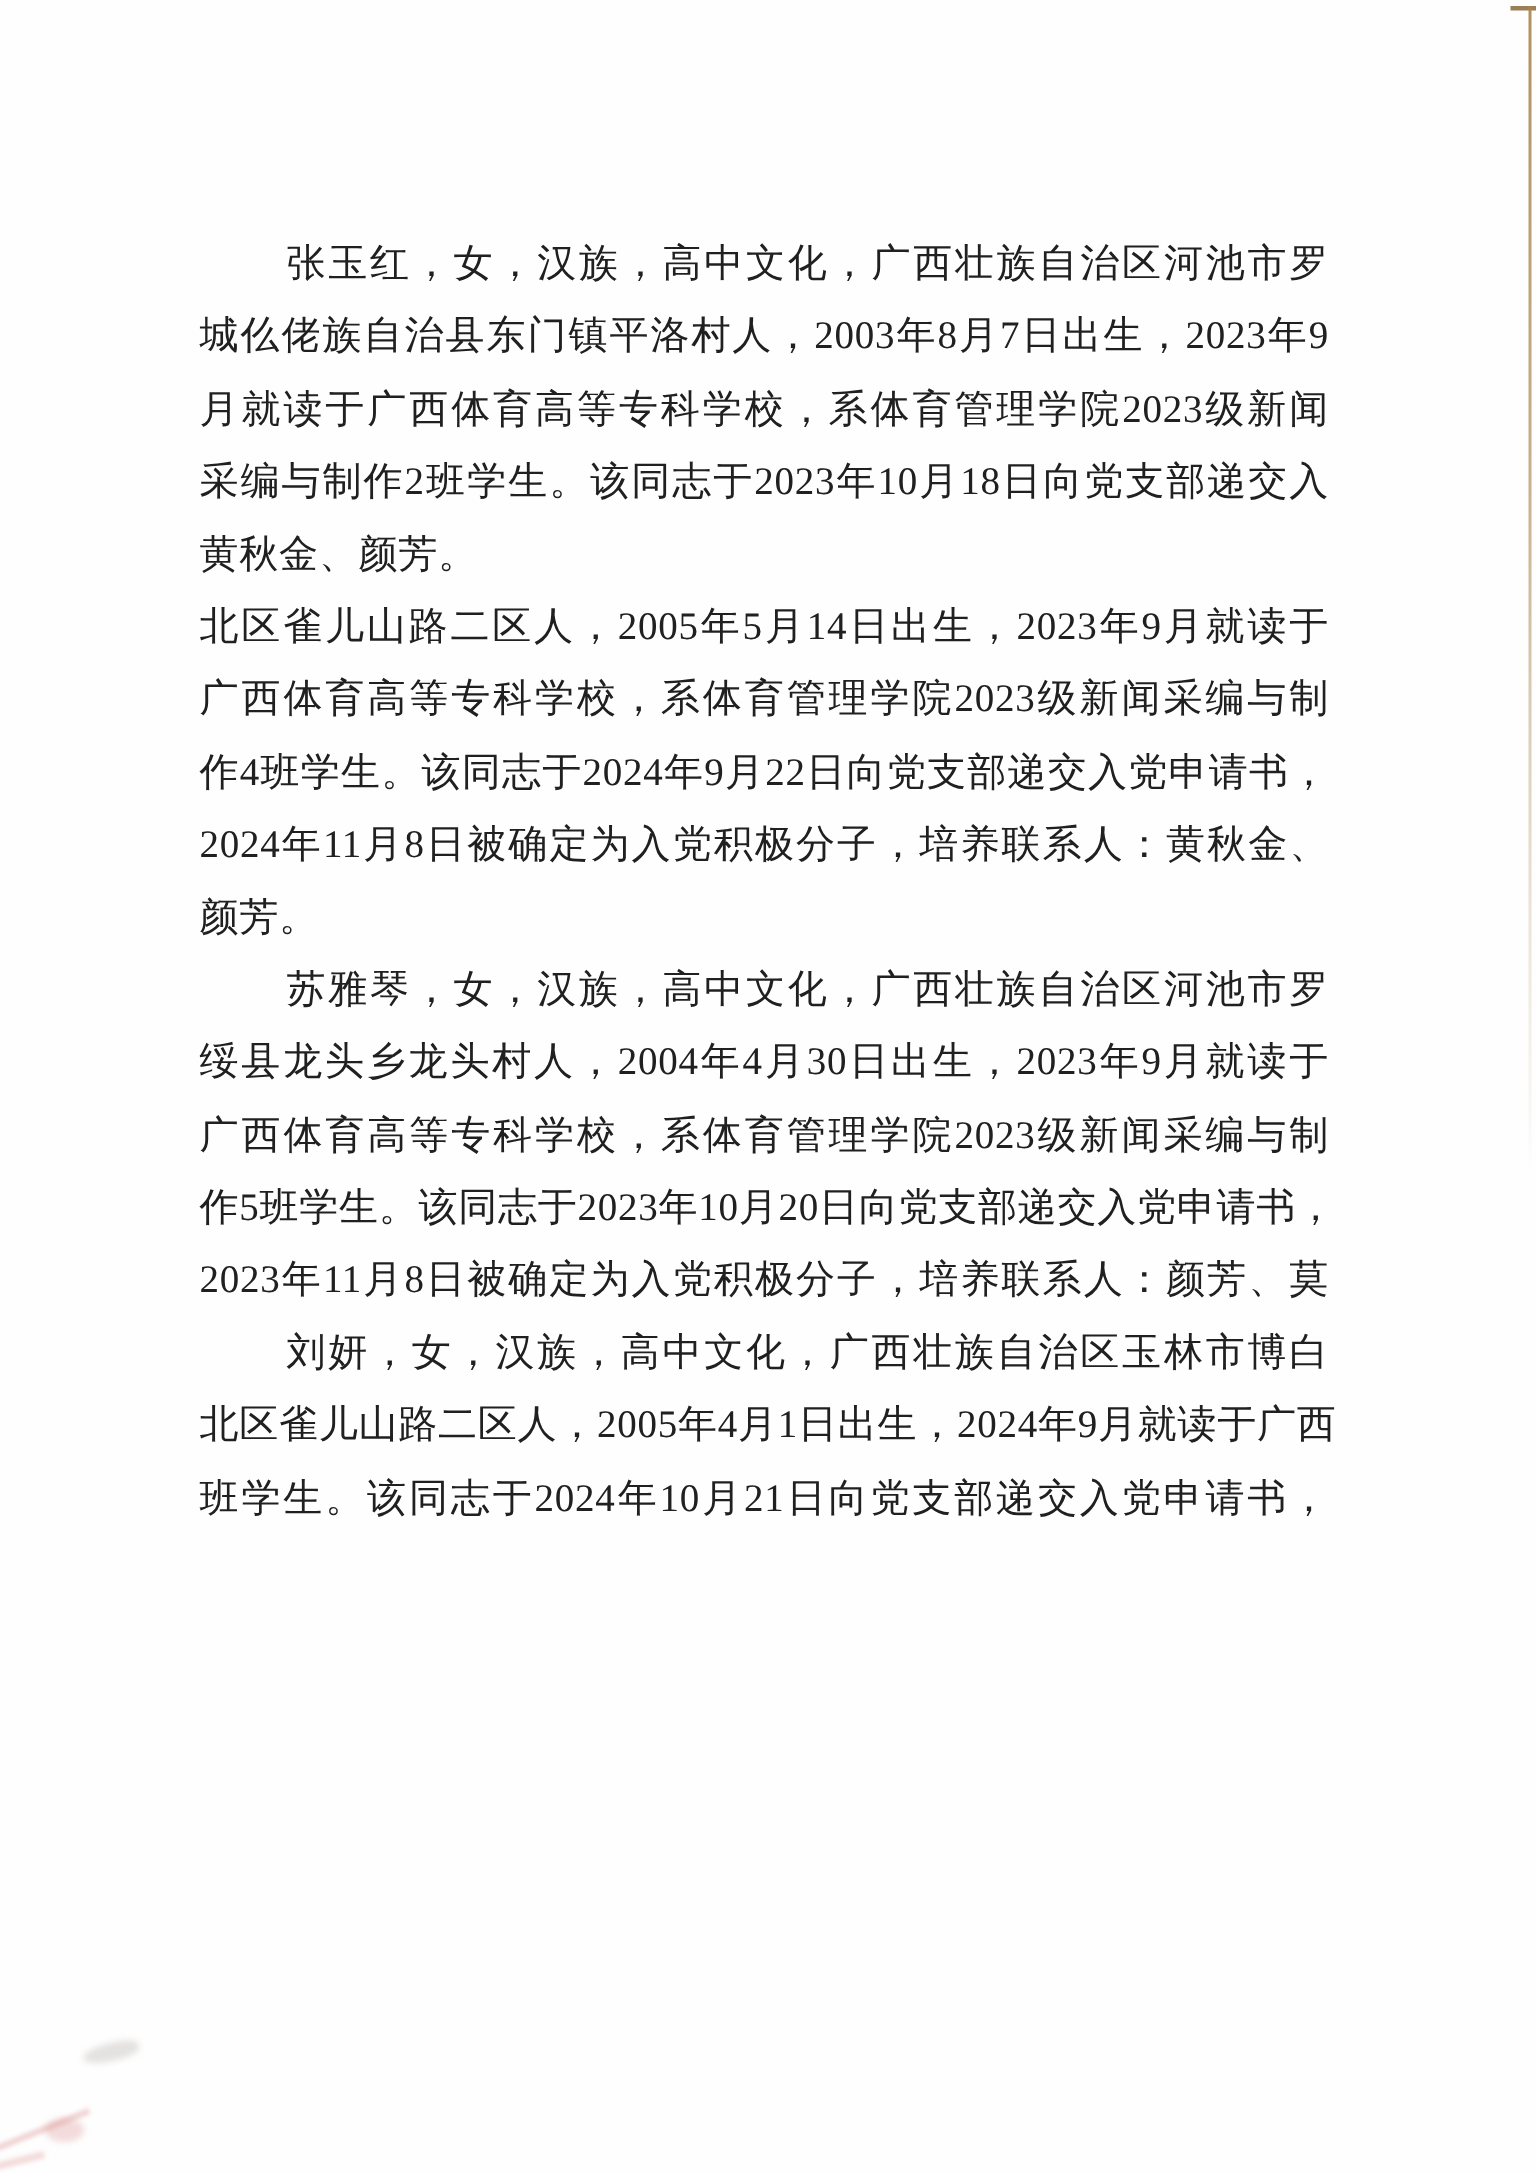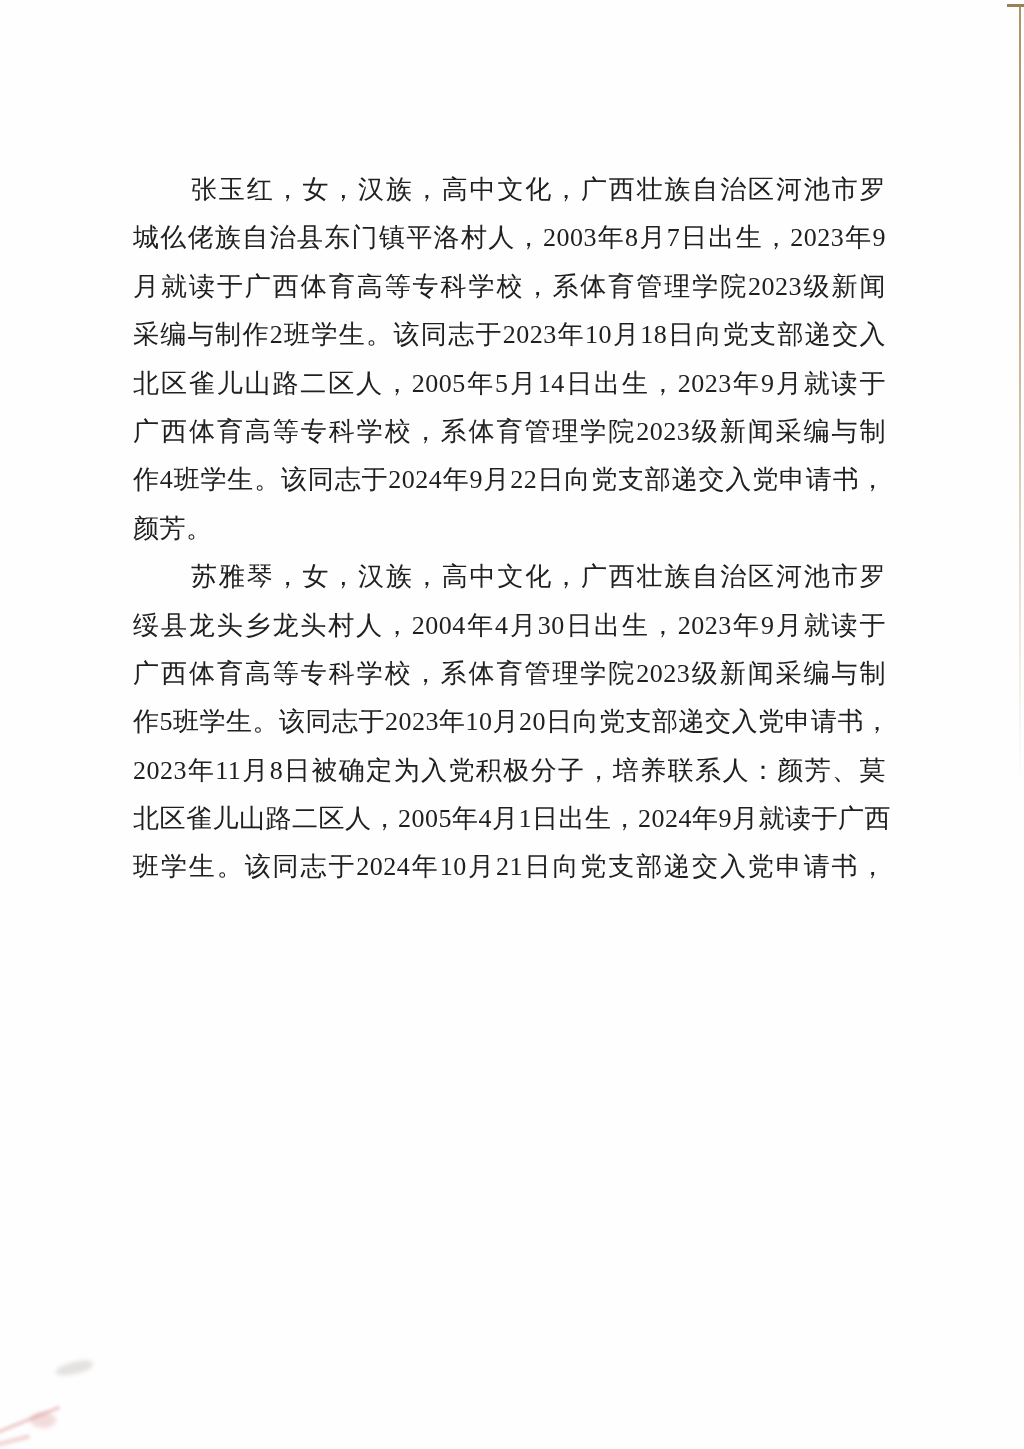--- a/index.html
+++ b/index.html
@@ -11,21 +11,21 @@
     overflow: hidden;
   }
   .page {
     position: absolute;
     inset: 0;
     background: #fefefe;
   }
   .content {
     position: absolute;
     left: 133px;
-    top: 166px;
+    top: 152px;
     width: 753px;
     color: #202020;
   }
   .line {
     height: 48.4px;
     line-height: 48.4px;
     font-size: 26px;
     text-align: justify;
     text-align-last: justify;
     white-space: nowrap;
@@ -105,38 +105,41 @@
   <div class="edge-tick"></div>
   <div class="edge-line"></div>
 
   <div class="content">
 
     <div>
       <div class="line indent">张玉红，女，汉族，高中文化，广西壮族自治区河池市罗</div>
       <div class="line">城仫佬族自治县东门镇平洛村人，2003年8月7日出生，2023年9</div>
       <div class="line">月就读于广西体育高等专科学校，系体育管理学院2023级新闻</div>
       <div class="line">采编与制作2班学生。该同志于2023年10月18日向党支部递交入</div>
+      <div class="line para-end">黄秋金、颜芳。</div>
     </div>
 
     <div>
       <div class="line">北区雀儿山路二区人，2005年5月14日出生，2023年9月就读于</div>
       <div class="line">广西体育高等专科学校，系体育管理学院2023级新闻采编与制</div>
       <div class="line">作4班学生。该同志于2024年9月22日向党支部递交入党申请书，</div>
+      <div class="line">2024年11月8日被确定为入党积极分子，培养联系人：黄秋金、</div>
       <div class="line para-end">颜芳。</div>
     </div>
 
     <div>
       <div class="line indent">苏雅琴，女，汉族，高中文化，广西壮族自治区河池市罗</div>
       <div class="line">绥县龙头乡龙头村人，2004年4月30日出生，2023年9月就读于</div>
       <div class="line">广西体育高等专科学校，系体育管理学院2023级新闻采编与制</div>
       <div class="line">作5班学生。该同志于2023年10月20日向党支部递交入党申请书，</div>
       <div class="line">2023年11月8日被确定为入党积极分子，培养联系人：颜芳、莫</div>
     </div>
 
     <div>
+      <div class="line indent">刘妍，女，汉族，高中文化，广西壮族自治区玉林市博白</div>
       <div class="line">北区雀儿山路二区人，2005年4月1日出生，2024年9月就读于广西</div>
       <div class="line">班学生。该同志于2024年10月21日向党支部递交入党申请书，</div>
     </div>
 
   </div>
 
   <div class="smudge-gray"></div>
   <div class="smudge-pink-1"></div>
   <div class="smudge-pink-2"></div>
   <div class="smudge-pink-3"></div>

